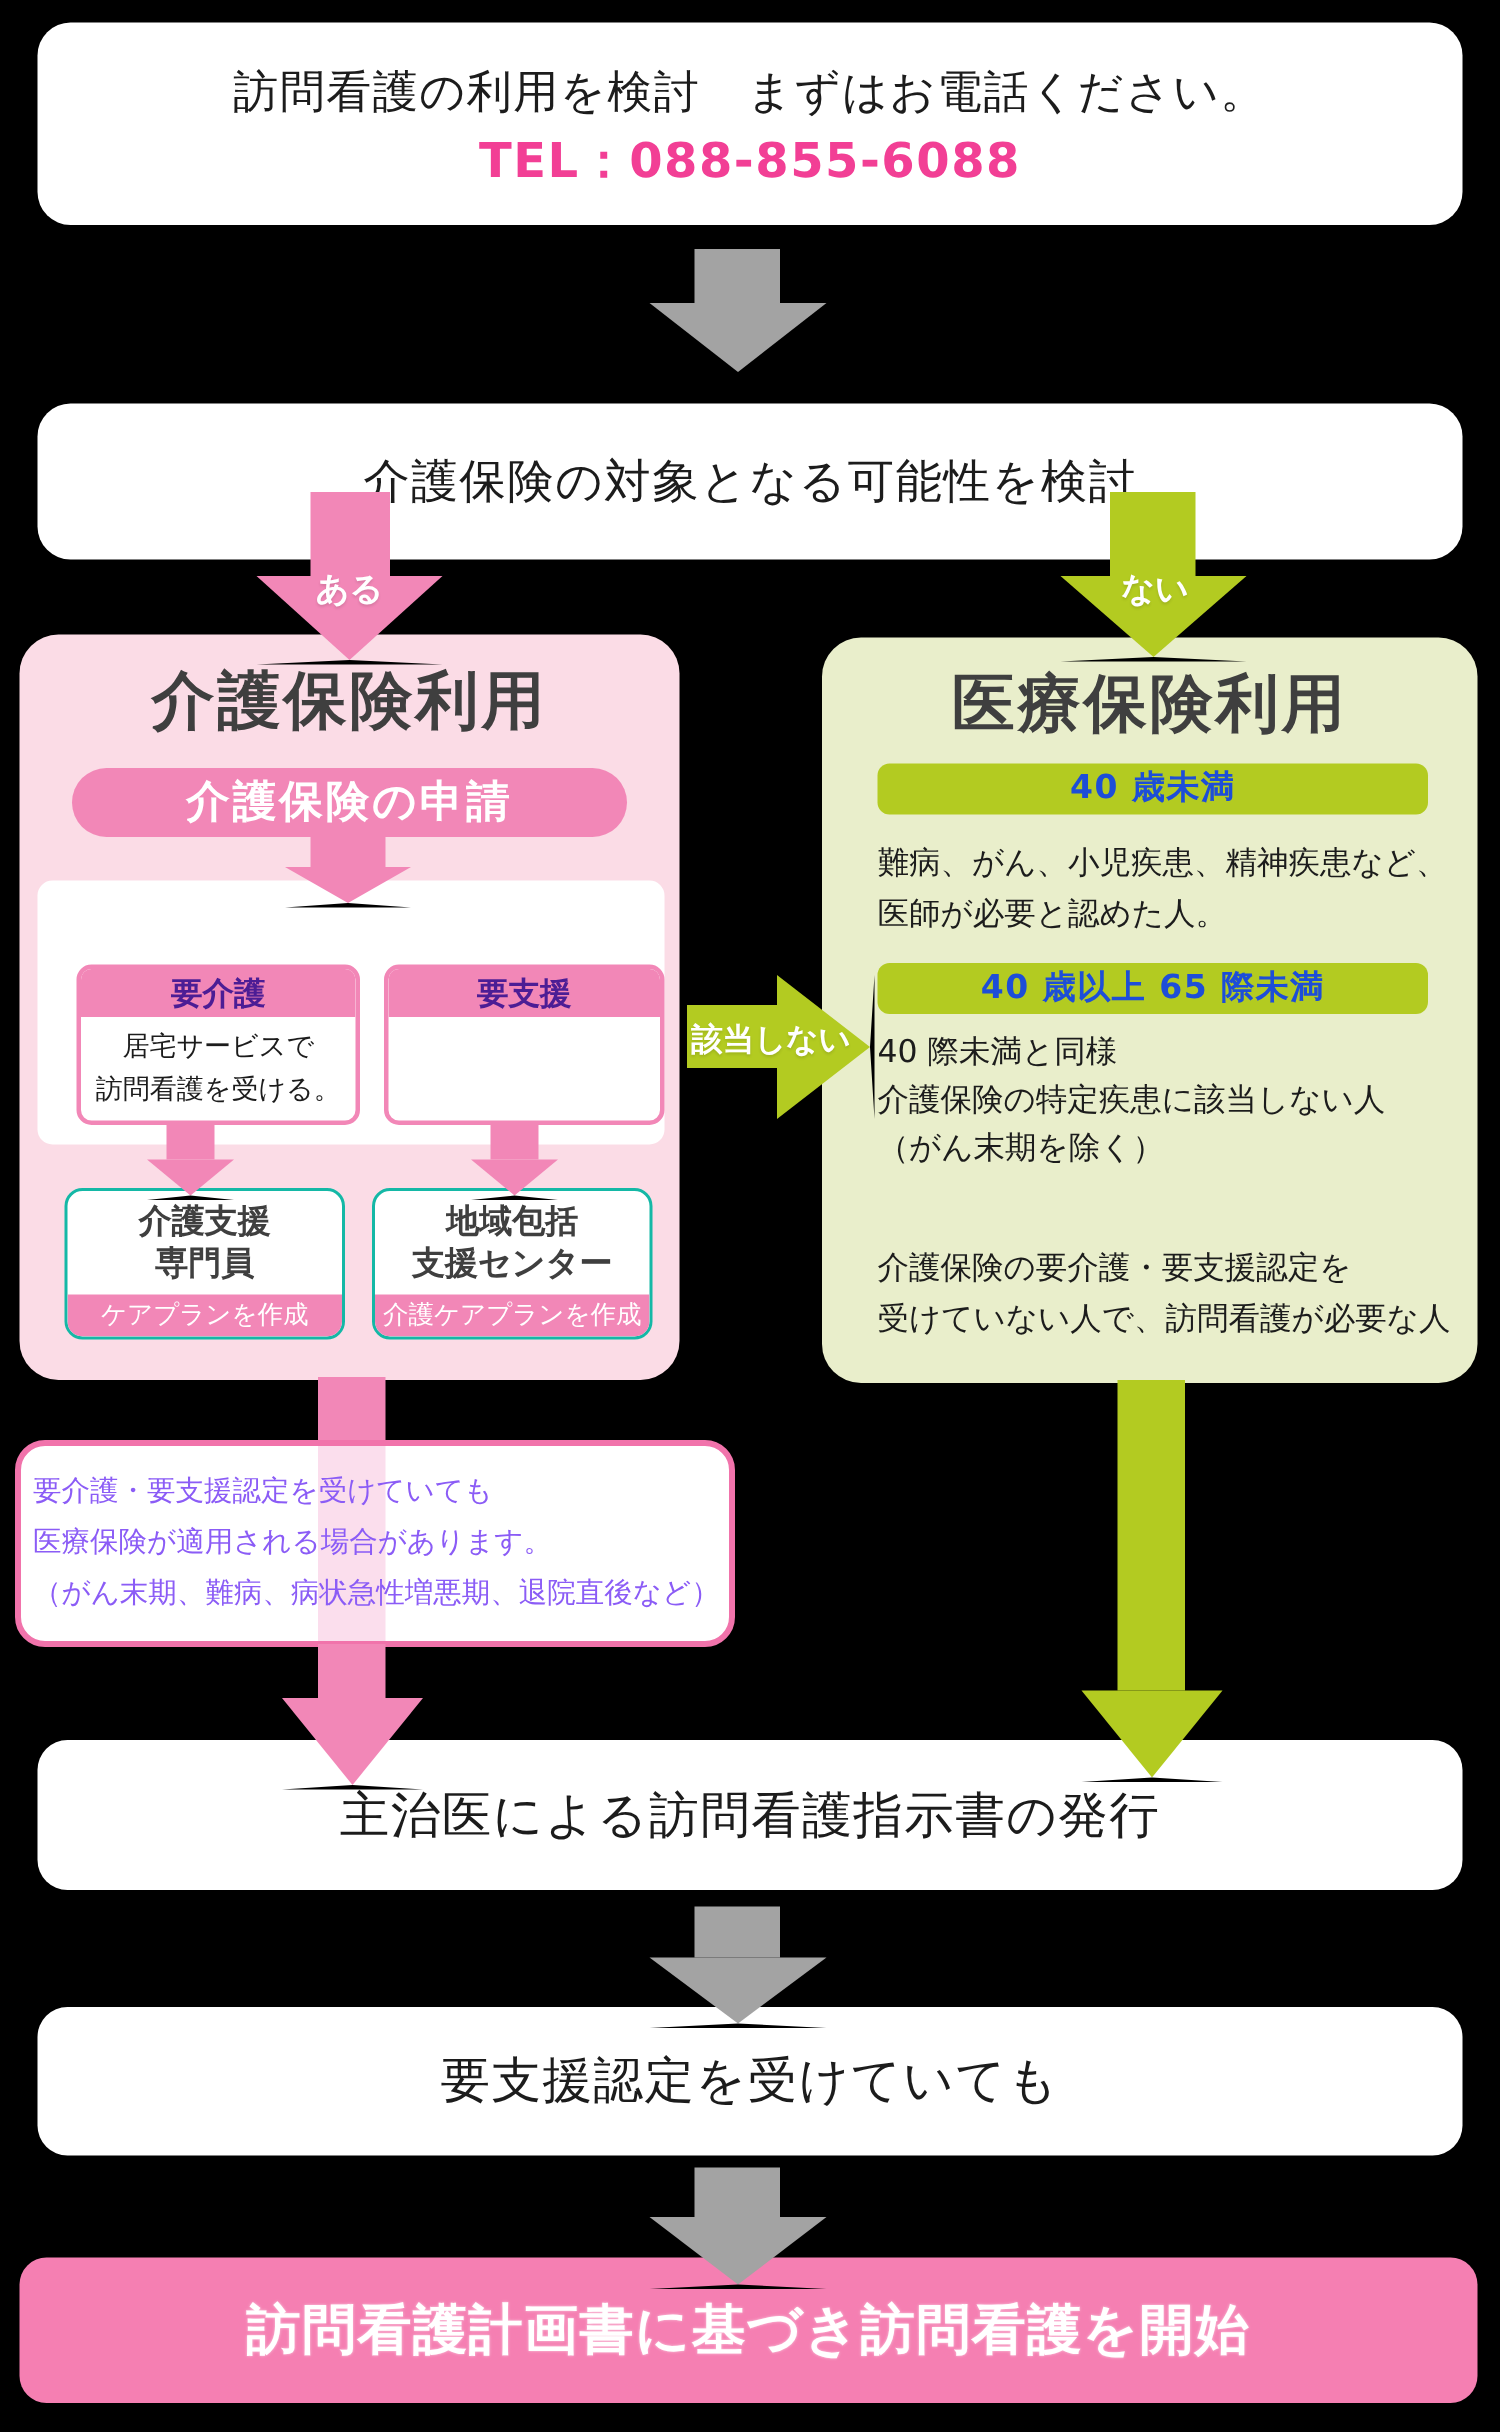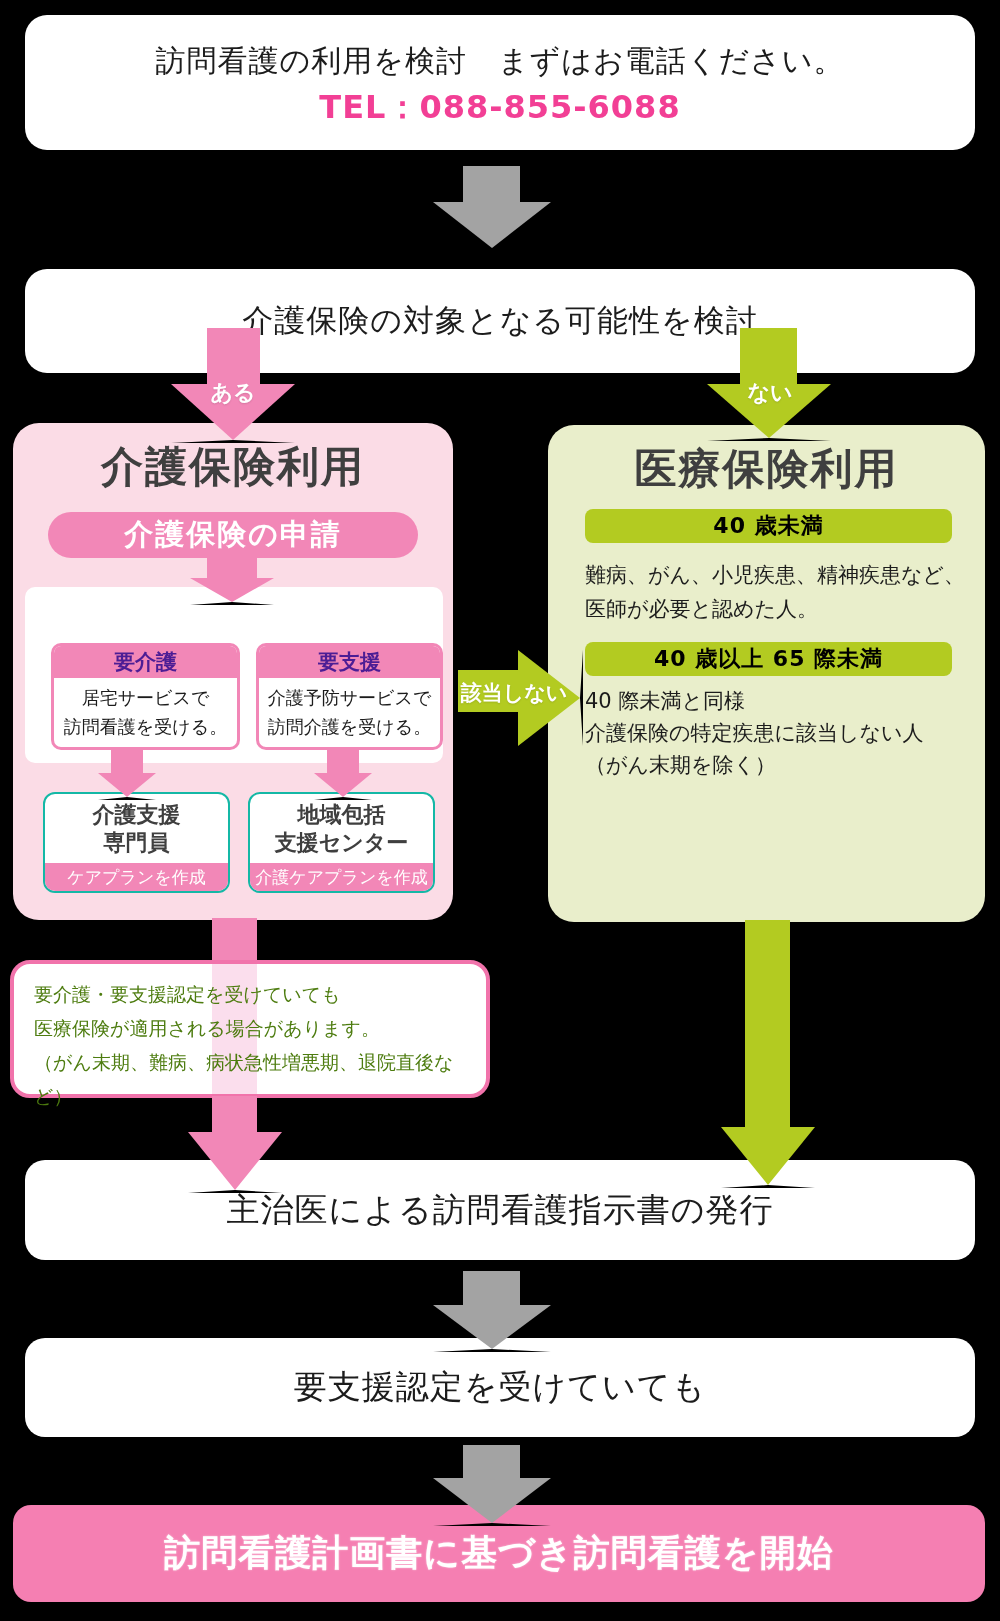--- a/index.html
+++ b/index.html
@@ -45,31 +45,31 @@
   .result-box{position:absolute;top:369px;height:101px;border:2px solid #14b8a6;border-radius:12px;background:#fff;
     box-sizing:border-box;overflow:hidden;display:flex;flex-direction:column;}
   #result-box-1{left:30px;width:187px;}
   #result-box-2{left:235px;width:187px;}
   .result-title{flex:1;display:flex;align-items:center;justify-content:center;text-align:center;
     font-size:22px;font-weight:bold;color:#3f3f3f;line-height:28px;}
   .result-footer{height:28px;background:#f287b7;color:#fff;font-size:17px;text-align:center;line-height:28px;}
 
   
   .iryo-band{position:absolute;left:37px;width:367px;height:34px;background:#b3cb21;border-radius:8px;
-    text-align:center;font-size:22px;font-weight:bold;color:#000000;line-height:34px;letter-spacing:1px;}
+    text-align:center;font-size:22px;font-weight:bold;color:#1d4ed8;line-height:34px;letter-spacing:1px;}
   .iryo-body{position:absolute;left:37px;width:396px;font-size:21px;color:#1c1c1c;line-height:34px;}
   #iryo-band-1{top:84px;}  #iryo-body-1{top:133px;}
   #iryo-band-2{top:217px;} #iryo-body-2{top:260px;line-height:32px;}
   #iryo-band-3{top:358px;} #iryo-body-3{top:403px;}
 
   
   #note-box{left:10px;top:960px;width:480px;height:138px;background:#fff;border:4px solid #f173ab;border-radius:20px;
     box-sizing:border-box;z-index:2;}
   #note-shaft{position:absolute;left:198px;top:0;width:45px;height:130px;background:#fbdeed;z-index:1;}
-  #note-text{position:relative;z-index:3;padding:13px 0 0 20px;font-size:19px;color:#4d7c0f;line-height:34px;}
+  #note-text{position:relative;z-index:3;padding:13px 0 0 8px;font-size:19px;color:#8b5cf6;line-height:34px;}
 
   #box-shiji{left:25px;top:1160px;width:950px;height:100px;font-size:33px;color:#1c1c1c;letter-spacing:1px;border-radius:20px;}
   #box-keiyaku{left:25px;top:1338px;width:950px;height:99px;font-size:33px;color:#1c1c1c;letter-spacing:1px;border-radius:20px;}
   #box-start{left:13px;top:1505px;width:972px;height:97px;background:#f57fb2;border-radius:18px;z-index:1;
     display:flex;align-items:center;justify-content:center;}
   #start-text{color:#fff;font-size:36px;font-weight:bold;letter-spacing:1px;text-shadow:0 0 2px rgba(255,255,255,0.6);}
 </style>
 </head>
 <body>
 
@@ -103,22 +103,20 @@
     <div class="head-down" style="left:177px;top:155px;border-left:42px solid transparent;border-right:42px solid transparent;border-top:24px solid #f287b7;"></div>
 
     <div id="kaigo-inner">
       <div class="kaigo-col" id="kaigo-col-1">
         <div class="kaigo-col-header">要介護</div>
         <div class="kaigo-col-body pre">居宅サービスで
 訪問看護を受ける。</div>
       </div>
       <div class="kaigo-col" id="kaigo-col-2">
         <div class="kaigo-col-header">要支援</div>
-        <div class="kaigo-col-body pre">介護予防サービスで
-訪問介護を受ける。</div>
       </div>
     </div>
 
     <div class="shaft" style="left:98px;top:325px;width:32px;height:25px;background:#f287b7;"></div>
     <div class="head-down" style="left:85px;top:350px;border-left:29px solid transparent;border-right:29px solid transparent;border-top:24px solid #f287b7;"></div>
     <div class="shaft" style="left:314px;top:325px;width:32px;height:25px;background:#f287b7;"></div>
     <div class="head-down" style="left:301px;top:350px;border-left:29px solid transparent;border-right:29px solid transparent;border-top:24px solid #f287b7;"></div>
 
     <div class="result-box" id="result-box-1">
       <div class="result-title pre">介護支援
@@ -134,20 +132,22 @@
 
   <div class="abs" id="panel-iryo">
     <div class="panel-title">医療保険利用</div>
     <div class="iryo-band" id="iryo-band-1">40 歳未満</div>
     <div class="iryo-body pre" id="iryo-body-1">難病、がん、小児疾患、精神疾患など、
 医師が必要と認めた人。</div>
     <div class="iryo-band" id="iryo-band-2">40 歳以上 65 際未満</div>
     <div class="iryo-body pre" id="iryo-body-2">40 際未満と同様
 介護保険の特定疾患に該当しない人
 （がん末期を除く）</div>
+    <div class="iryo-body pre" id="iryo-body-3">介護保険の要介護・要支援認定を
+受けていない人で、訪問看護が必要な人</div>
   </div>
 
   <div class="shaft" style="left:458px;top:670px;width:60px;height:42px;background:#b3cb21;"></div>
   <div class="head-right" style="left:518px;top:650px;border-top:48px solid transparent;border-bottom:48px solid transparent;border-left:62px solid #b3cb21;"></div>
   <div class="arrow-label" style="left:450px;top:679px;width:128px;font-size:21px;">該当しない</div>
 
   <div class="shaft" style="left:212px;top:918px;width:45px;height:46px;background:#f287b7;z-index:1;"></div>
 
   <div class="abs" id="note-box">
     <div id="note-shaft"></div>

